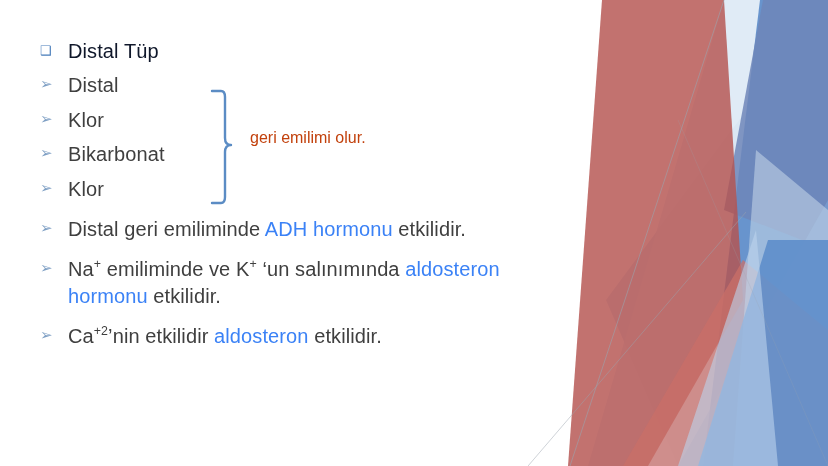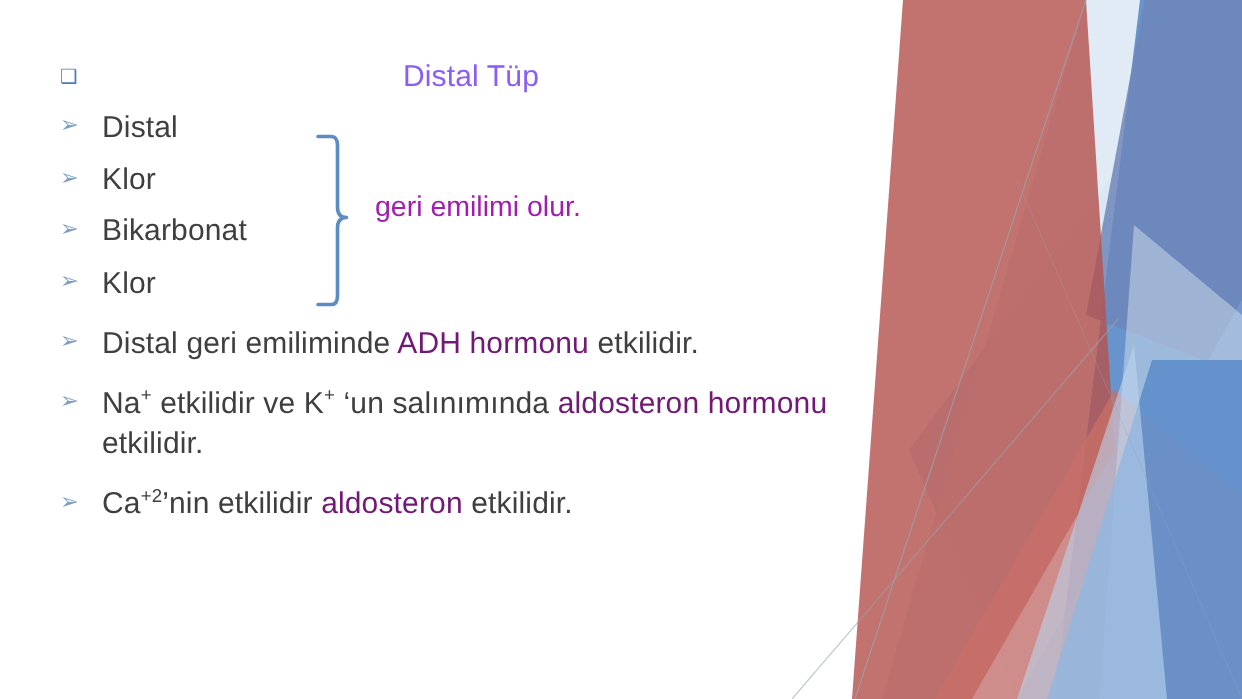--- a/index.html
+++ b/index.html
@@ -60,25 +60,24 @@
     padding-top: 4px;
   }
   .txt {
     flex: 1 1 auto;
     font-size: 20px;
     line-height: 1.32;
     color: #3f3f3f;
     letter-spacing: 0.1px;
   }
   .txt.red {
-    color: #8b5cf6;
-    text-align: center;
+    color: #0f172a;
   }
   .red {
-    color: #701a75;
+    color: #3b82f6;
   }
   sup {
     font-size: 0.62em;
     vertical-align: super;
     line-height: 0;
   }
 
   
   #brace-wrap {
     position: absolute;
@@ -90,22 +89,22 @@
   }
   #brace-svg {
     position: absolute;
     left: 0;
     top: 0;
   }
   #caption {
     position: absolute;
     left: 42px;
     top: 40px;
-    font-size: 19px;
-    color: #a21caf;
+    font-size: 16px;
+    color: #c2410c;
     white-space: nowrap;
     line-height: 1.2;
   }
 </style>
 </head>
 <body>
 
 <div id="slide">
 
   <svg id="decor" viewBox="0 0 300 466" preserveAspectRatio="none">
@@ -169,21 +168,21 @@
       <span class="txt">Klor</span>
     </div>
 
     <div class="row" style="margin-top:14px;">
       <span class="bul ar">➢</span>
       <span class="txt"><span>Distal geri emiliminde </span><span class="red">ADH hormonu</span><span> etkilidir.</span></span>
     </div>
 
     <div class="row" style="margin-top:14px;">
       <span class="bul ar">➢</span>
-      <span class="txt"><span>Na</span><sup>+</sup><span> etkilidir ve K</span><sup>+</sup><span> ‘un salınımında </span><span class="red">aldosteron hormonu</span><span> etkilidir.</span></span>
+      <span class="txt"><span>Na</span><sup>+</sup><span> emiliminde ve K</span><sup>+</sup><span> ‘un salınımında </span><span class="red">aldosteron hormonu</span><span> etkilidir.</span></span>
     </div>
 
     <div class="row" style="margin-top:14px;">
       <span class="bul ar">➢</span>
       <span class="txt"><span>Ca</span><sup>+2</sup><span>’nin etkilidir </span><span class="red">aldosteron</span><span> etkilidir.</span></span>
     </div>
 
   </div>
 </div>
 

